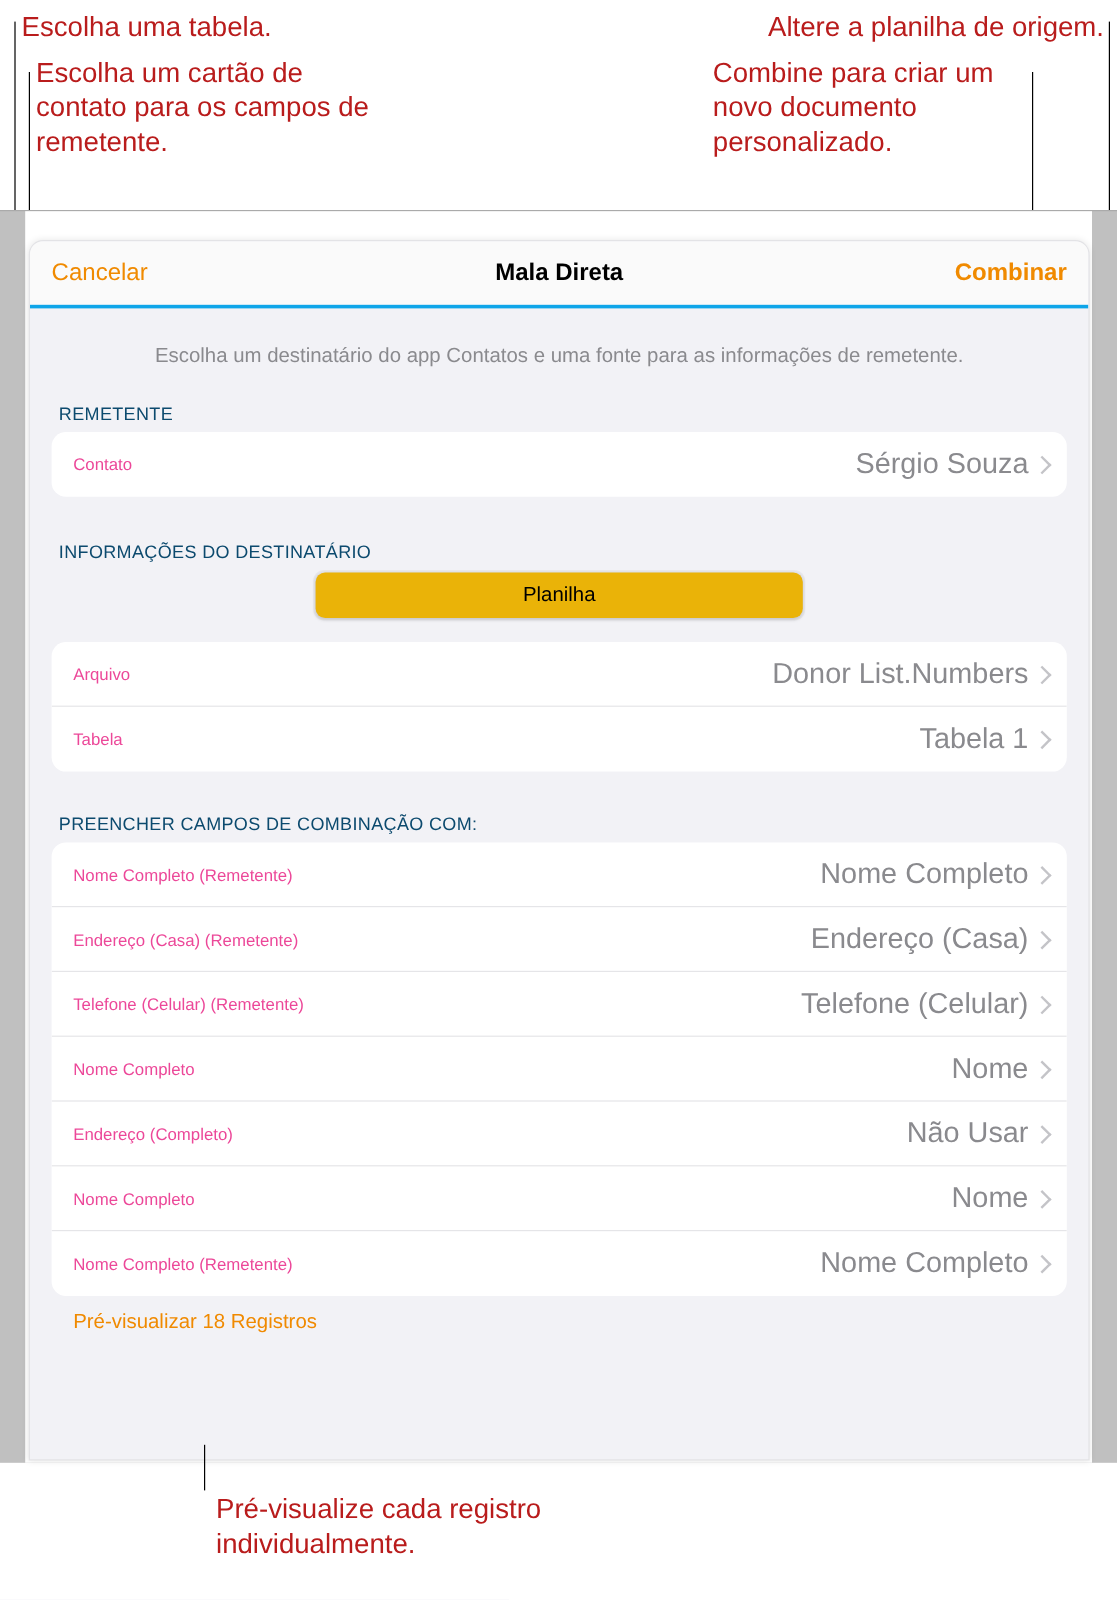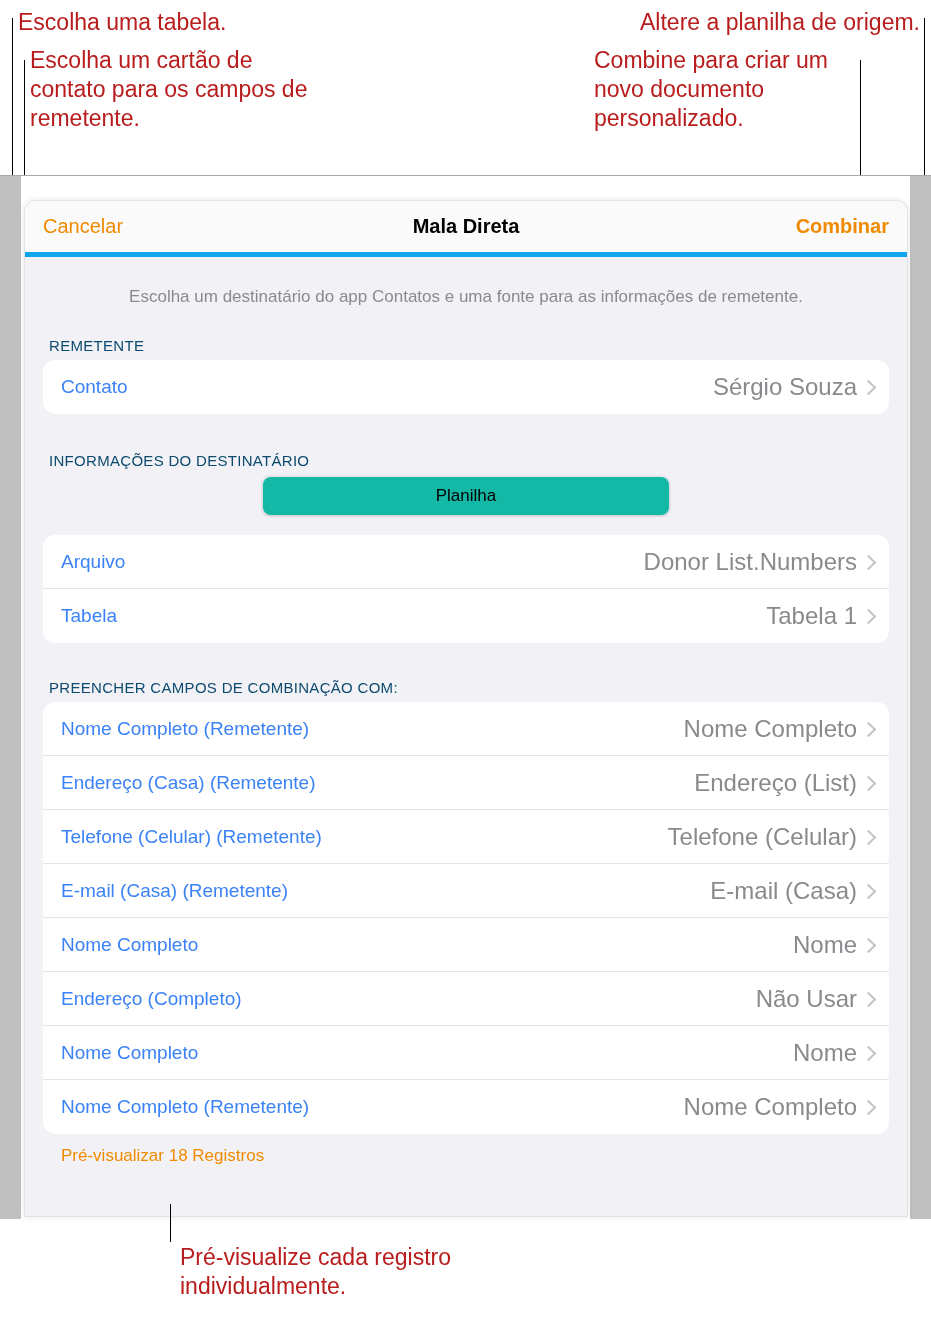--- a/index.html
+++ b/index.html
@@ -63,21 +63,21 @@
     overflow: hidden;
     box-shadow: 0 0 6px rgba(0,0,0,0.1);
   }
   .sheet-header {
     display: flex;
     align-items: center;
     justify-content: space-between;
     height: 56px;
     padding: 0 18px;
     background: #fafafa;
-    border-bottom: 5px solid #0ea5e9;
+    border-bottom: 3px solid #0ea5e9;
   }
   .sheet-header .title {
     font-size: 20px;
     font-weight: 600;
     color: #000;
     position: absolute;
     left: 0; right: 0;
     text-align: center;
     pointer-events: none;
   }
@@ -115,22 +115,22 @@
     display: flex;
     align-items: center;
     justify-content: space-between;
     min-height: 54px;
     padding: 0 14px 0 18px;
     border-bottom: 1px solid #e5e5e8;
     cursor: pointer;
   }
   .row:last-child { border-bottom: none; }
   .row .label {
-    font-size: 19px;
-    color: #3b82f6;
+    font-size: 14px;
+    color: #ec4899;
   }
   .row .trail {
     display: flex;
     align-items: center;
     gap: 8px;
   }
   .row .value {
     font-size: 24px;
     color: #8a8a8e;
   }
@@ -162,21 +162,21 @@
     flex: 1;
     text-align: center;
     font-size: 17px;
     font-weight: 500;
     padding: 9px 0;
     border-radius: 8px;
     cursor: pointer;
     color: #000;
   }
   .segment.selected {
-    background: #14b8a6;
+    background: #eab308;
     box-shadow: 0 1px 3px rgba(0,0,0,0.15);
   }
   .segment:not(.selected) {
     color: #111;
   }
   .preview-link {
     color: #f08a00;
     font-size: 17px;
     font-weight: 500;
     background: none;
@@ -260,35 +260,28 @@
       <div class="row">
         <span class="label">Nome Completo (Remetente)</span>
         <span class="trail">
           <span class="value">Nome Completo</span>
           <span class="chevron"></span>
         </span>
       </div>
       <div class="row">
         <span class="label">Endereço (Casa) (Remetente)</span>
         <span class="trail">
-          <span class="value">Endereço (List)</span>
+          <span class="value">Endereço (Casa)</span>
           <span class="chevron"></span>
         </span>
       </div>
       <div class="row">
         <span class="label">Telefone (Celular) (Remetente)</span>
         <span class="trail">
           <span class="value">Telefone (Celular)</span>
-          <span class="chevron"></span>
-        </span>
-      </div>
-      <div class="row">
-        <span class="label">E-mail (Casa) (Remetente)</span>
-        <span class="trail">
-          <span class="value">E-mail (Casa)</span>
           <span class="chevron"></span>
         </span>
       </div>
       <div class="row">
         <span class="label">Nome Completo</span>
         <span class="trail">
           <span class="value">Nome</span>
           <span class="chevron"></span>
         </span>
       </div>

